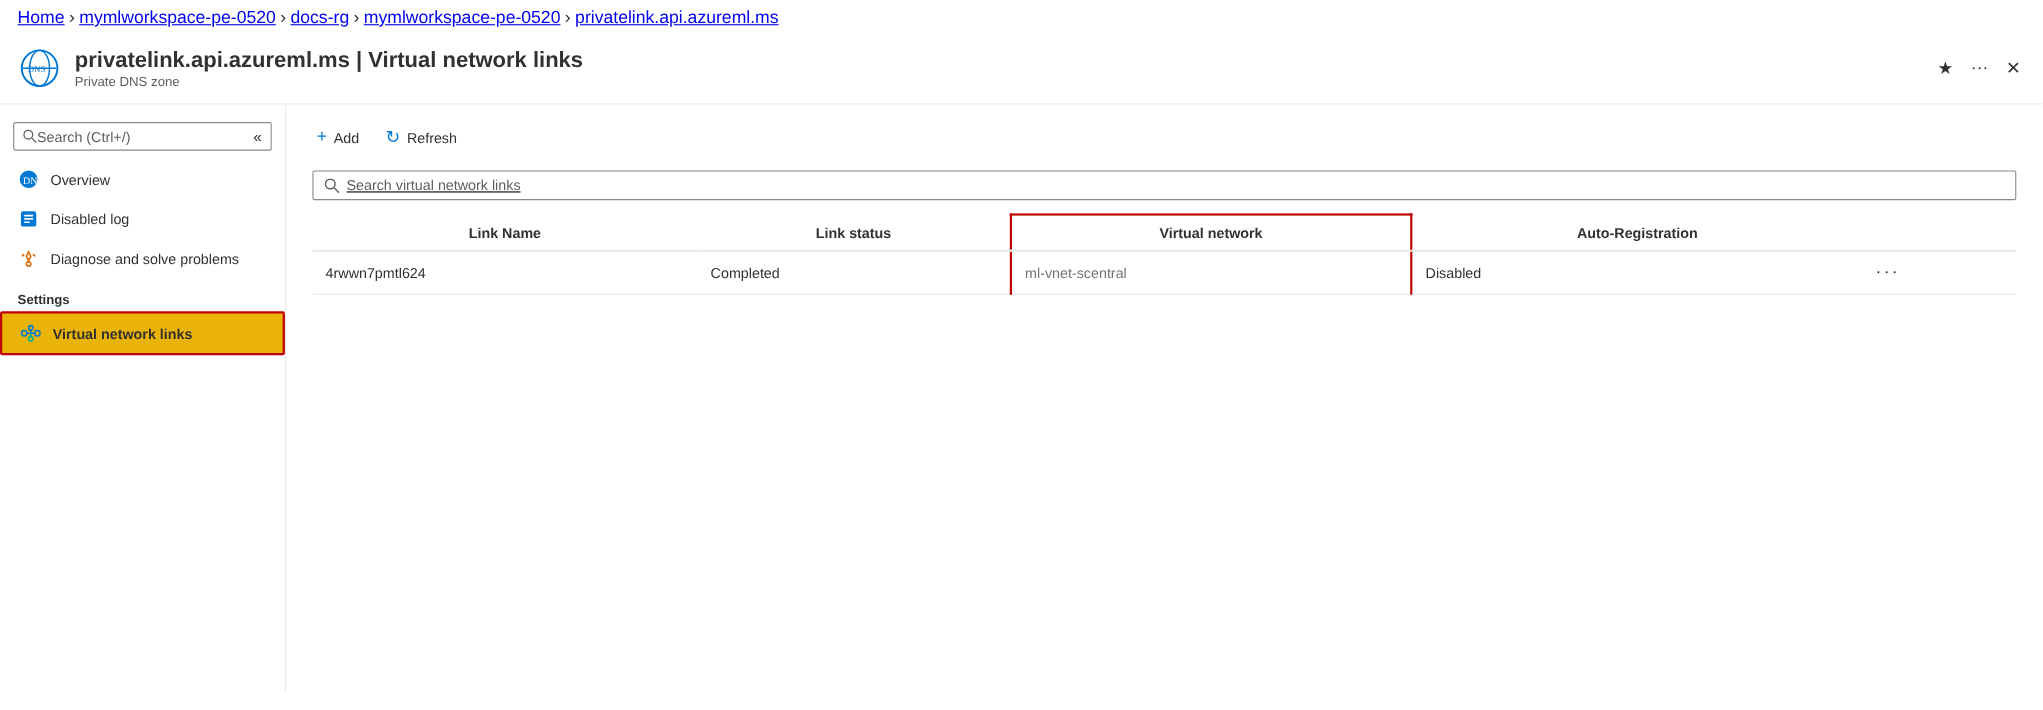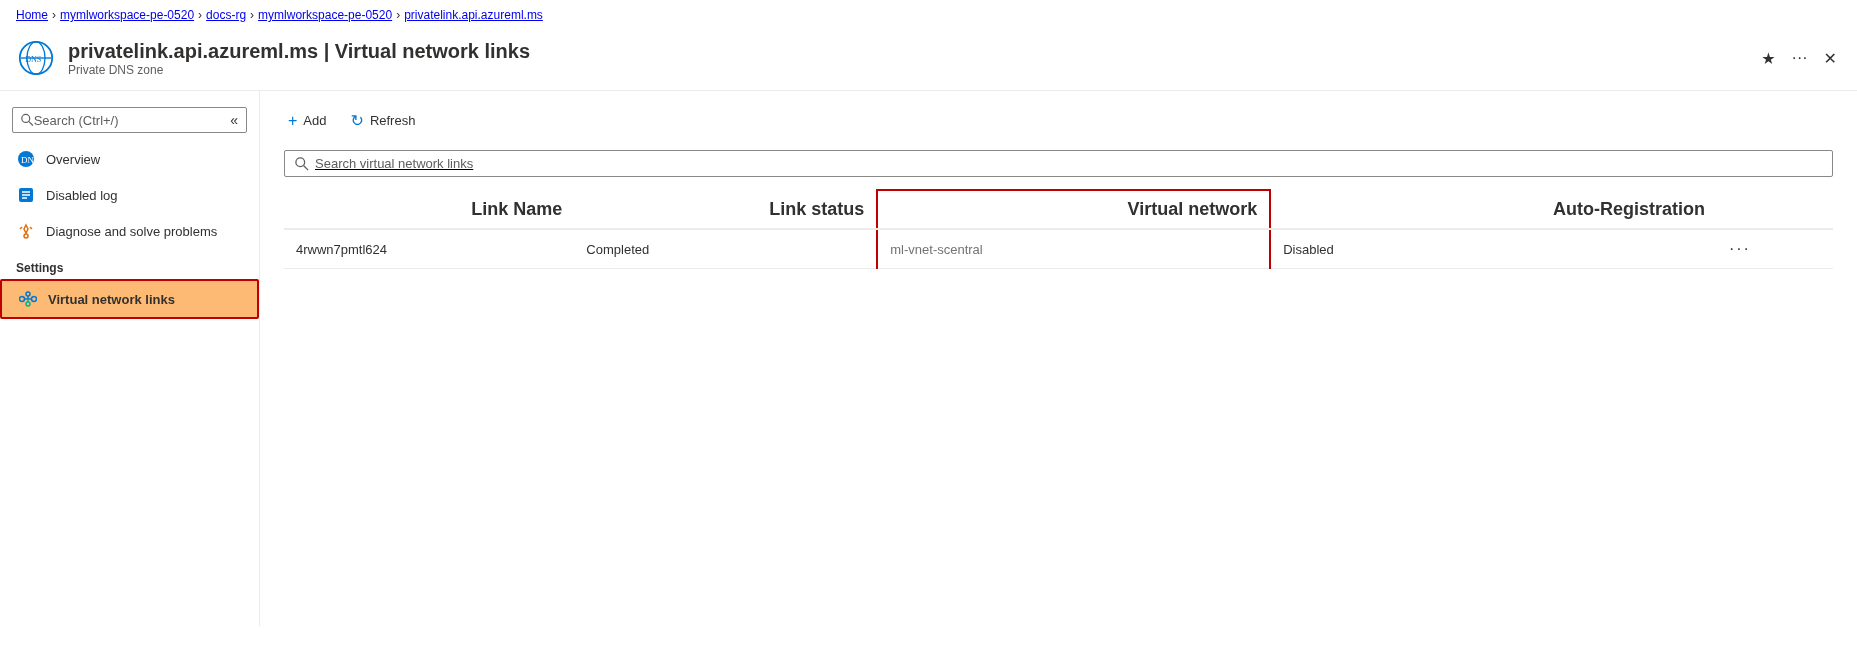--- a/index.html
+++ b/index.html
@@ -1,53 +1,53 @@
 <!DOCTYPE html>
 <html><head>
   <meta charset="utf-8">
   <style>
     * { box-sizing: border-box; margin: 0; padding: 0; }
     body { font-family: 'Segoe UI', Arial, sans-serif; font-size: 13px; color: #323130; background: #fff; }
 
-    .breadcrumb { display: flex; align-items: center; padding: 8px 16px; font-size: 12px; color: #0078d4; gap: 4px; }
+    .breadcrumb { display: flex; align-items: center; padding: 8px 16px; font-size: 16px; color: #0078d4; gap: 4px; }
     .breadcrumb span { color: #323130; }
 
     .header { display: flex; align-items: center; padding: 8px 16px 12px 16px; border-bottom: 1px solid #edebe9; }
     .header-icon { width: 40px; height: 40px; margin-right: 12px; display: flex; align-items: center; justify-content: center; }
     .header-text h1 { font-size: 20px; font-weight: 600; color: #323130; }
     .header-text p { font-size: 12px; color: #605e5c; }
     .header-actions { margin-left: auto; display: flex; gap: 8px; align-items: center; }
     .star-icon, .ellipsis-icon, .close-icon { cursor: pointer; color: #323130; font-size: 16px; padding: 4px; }
 
     .layout { display: flex; height: calc(100vh - 110px); }
 
     .sidebar { width: 260px; border-right: 1px solid #edebe9; padding: 8px 0; flex-shrink: 0; }
     .search-box { margin: 8px 12px; display: flex; align-items: center; border: 1px solid #8a8886; padding: 4px 8px; border-radius: 2px; }
     .search-box input { border: none; outline: none; font-size: 13px; width: 100%; color: #323130; }
     .search-box input::placeholder { color: #605e5c; }
     .collapse-btn { margin-left: auto; cursor: pointer; color: #323130; font-size: 14px; }
 
     .nav-item { display: flex; align-items: center; padding: 8px 16px; cursor: pointer; gap: 10px; }
-    .nav-item.active { background: #fdba74; font-weight: 600; }
+    .nav-item.active { background: #eab308; font-weight: 600; }
     .nav-item .nav-icon { width: 20px; height: 20px; display: flex; align-items: center; justify-content: center; flex-shrink: 0; }
     .nav-section-title { padding: 12px 16px 4px 16px; font-weight: 700; font-size: 12px; color: #323130; }
 
     .active-with-border { border: 2px solid #c00000; border-radius: 2px; }
 
     .main-content { flex: 1; padding: 16px 24px; overflow: auto; }
     .toolbar { display: flex; align-items: center; gap: 16px; margin-bottom: 16px; }
     .btn { display: flex; align-items: center; gap: 6px; cursor: pointer; color: #323130; font-size: 13px; background: none; border: none; padding: 4px; }
     .btn .btn-icon { font-size: 16px; color: #0078d4; }
 
     .search-filter { display: flex; align-items: center; border: 1px solid #8a8886; padding: 5px 10px; margin-bottom: 12px; width: 100%; border-radius: 2px; }
     .search-filter input { border: none; outline: none; font-size: 13px; width: 100%; text-decoration: underline; }
     .search-filter input::placeholder { color: #605e5c; }
 
     .data-table { width: 100%; border-collapse: collapse; }
-    .data-table th { text-align: right; padding: 8px 12px; font-weight: 600; font-size: 18px; border-bottom: 2px solid #edebe9; color: #323130; }
+    .data-table th { text-align: center; padding: 8px 12px; font-weight: 600; font-size: 13px; border-bottom: 2px solid #edebe9; color: #323130; }
     .data-table td { padding: 10px 12px; border-bottom: 1px solid #edebe9; font-size: 13px; }
     .col-vnet { border: 2px solid #c00000; }
     .link-text { color: #737373; cursor: pointer; text-decoration: none; }
     .ellipsis-cell { color: #323130; font-size: 16px; letter-spacing: 2px; cursor: pointer; }
 
     
     .dns-icon { display: flex; align-items: center; justify-content: center; }
     .dns-svg { width: 36px; height: 36px; }
   </style>
 </head>

